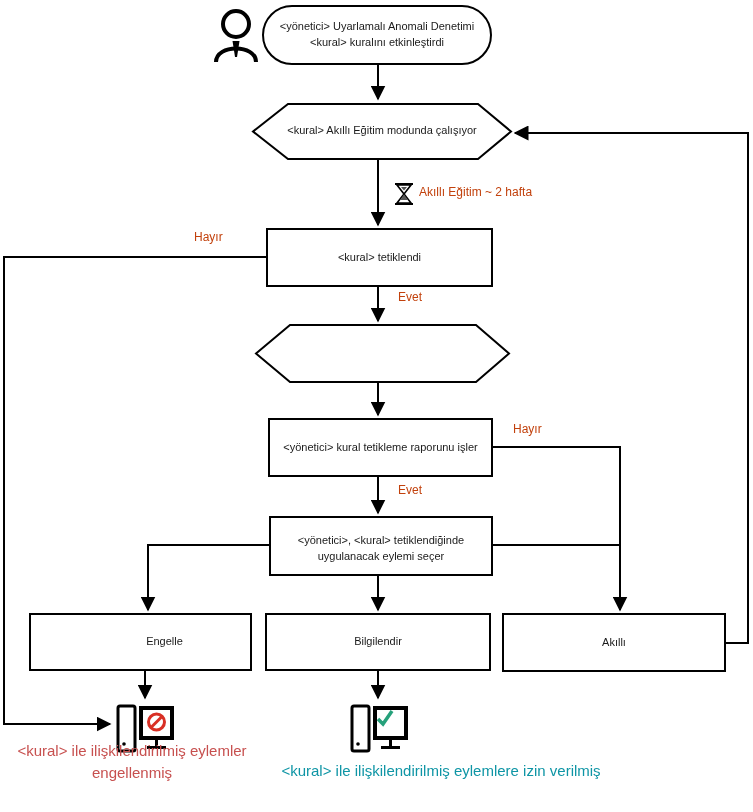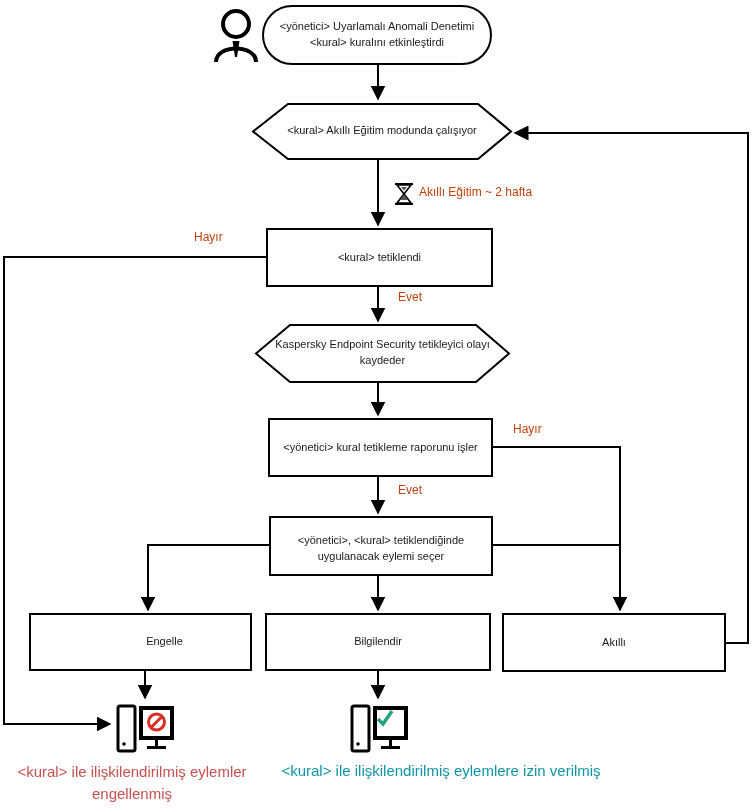--- a/index.html
+++ b/index.html
@@ -102,33 +102,32 @@
   <div class="node-text" style="left:262px;top:107px;width:240px;height:48px;">&lt;kural&gt; Akıllı Eğitim modunda çalışıyor</div>
 
   <div class="edge-label" style="left:419px;top:185px;">Akıllı Eğitim ~ 2 hafta</div>
 
   <div class="node-text" style="left:269px;top:231px;width:221px;height:53px;">&lt;kural&gt; tetiklendi</div>
 
   <div class="edge-label" style="left:194px;top:230px;">Hayır</div>
 
   <div class="edge-label" style="left:398px;top:290px;">Evet</div>
 
-  <div class="node-text" style="left:260px;top:327px;width:245px;height:52px;">Kaspersky Endpoint Security tetikleyici olayı kaydeder</div>
 
   <div class="node-text" style="left:271px;top:421px;width:219px;height:53px;">&lt;yönetici&gt; kural tetikleme raporunu işler</div>
 
   <div class="edge-label" style="left:513px;top:422px;">Hayır</div>
 
   <div class="edge-label" style="left:398px;top:483px;">Evet</div>
 
   <div class="node-text" style="left:272px;top:519px;width:218px;height:60px;">&lt;yönetici&gt;, &lt;kural&gt; tetiklendiğinde uygulanacak eylemi seçer</div>
 
   <div class="node-text" style="left:32px;top:616px;width:217px;height:52px;padding-left:24px;">Engelle</div>
 
   <div class="node-text" style="left:268px;top:616px;width:220px;height:52px;">Bilgilendir</div>
 
   <div class="node-text" style="left:505px;top:616px;width:218px;height:53px;border-radius:22px;">Akıllı</div>
 
-  <div class="caption blocked" style="left:6px;top:761px;width:252px;">&lt;kural&gt; ile ilişkilendirilmiş eylemler engellenmiş</div>
+  <div class="caption blocked" style="left:6px;top:740px;width:252px;">&lt;kural&gt; ile ilişkilendirilmiş eylemler engellenmiş</div>
 
   <div class="caption allowed" style="left:271px;top:760px;width:340px;">&lt;kural&gt; ile ilişkilendirilmiş eylemlere izin verilmiş</div>
 
 </div>
 
 </body></html>

